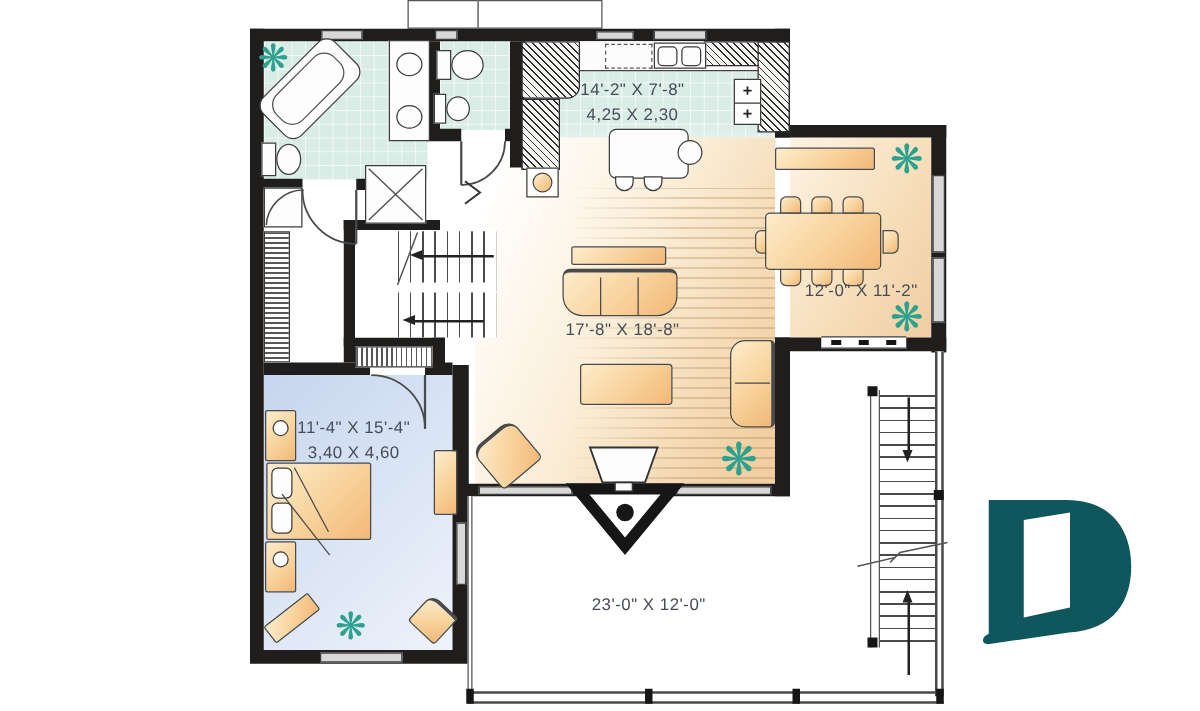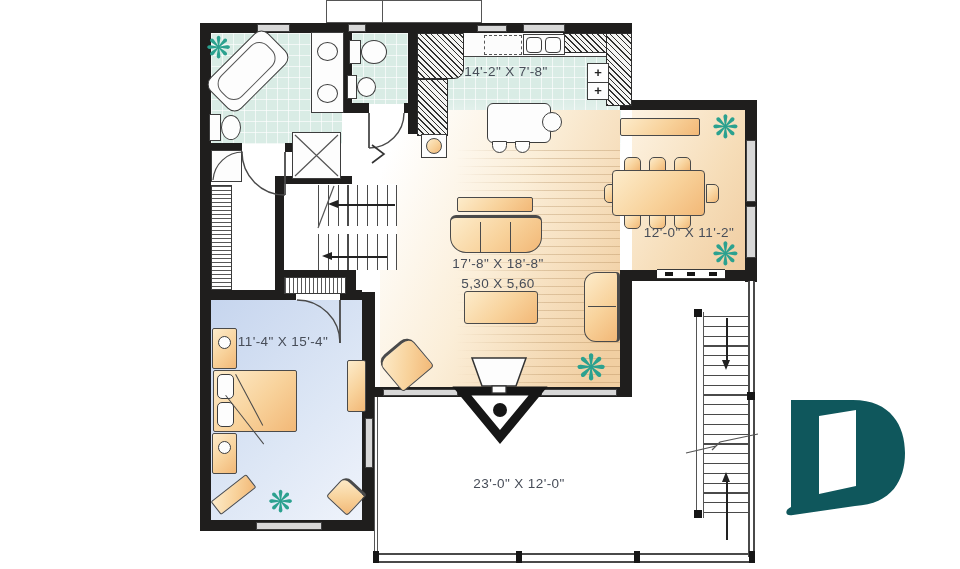--- a/index.html
+++ b/index.html
@@ -229,30 +229,31 @@
 
     <path d="M462,391 L538,391 L500,437 Z" fill="#ffffff" stroke="#161616" stroke-width="9"></path>
     <circle cx="500" cy="410" r="7" fill="#161616"></circle>
 
     <path d="M472,358 L526,358 L516,386 L482,386 Z" fill="#fdfdfd" stroke="#333" stroke-width="1.5"></path>
     <rect x="492" y="386" width="14" height="7" fill="#fdfdfd" stroke="#333" stroke-width="1.3"></rect>
   </svg>
 
   <div class="lbl" style="left:415px;top:62px;">
     <div>14'-2" X 7'-8"</div>
+    <div>4,25 X 2,30</div>
   </div>
   <div class="lbl" style="left:598px;top:223px;">
     <div>12'-0" X 11'-2"</div>
   </div>
   <div class="lbl" style="left:407px;top:254px;">
     <div>17'-8" X 18'-8"</div>
-    <div>5,30 X 5,60</div>
   </div>
   <div class="lbl" style="left:192px;top:332px;">
     <div>11'-4" X 15'-4"</div>
+    <div>3,40 X 4,60</div>
   </div>
   <div class="lbl" style="left:428px;top:474px;">
     <div>23'-0" X 12'-0"</div>
   </div>
 
   <svg style="left:783px;top:394px;" width="128" height="124" viewBox="0 0 128 124">
     <path d="M8,6 L70,6 C108,6 122,32 122,59 C122,86 109,110 72,112 L10,121 C2,123 1,116 8,113 Z M36,22 L73,16 L73,92 L36,100 Z" fill="#0f575c" fill-rule="evenodd"></path>
   </svg>
 
 </div>

